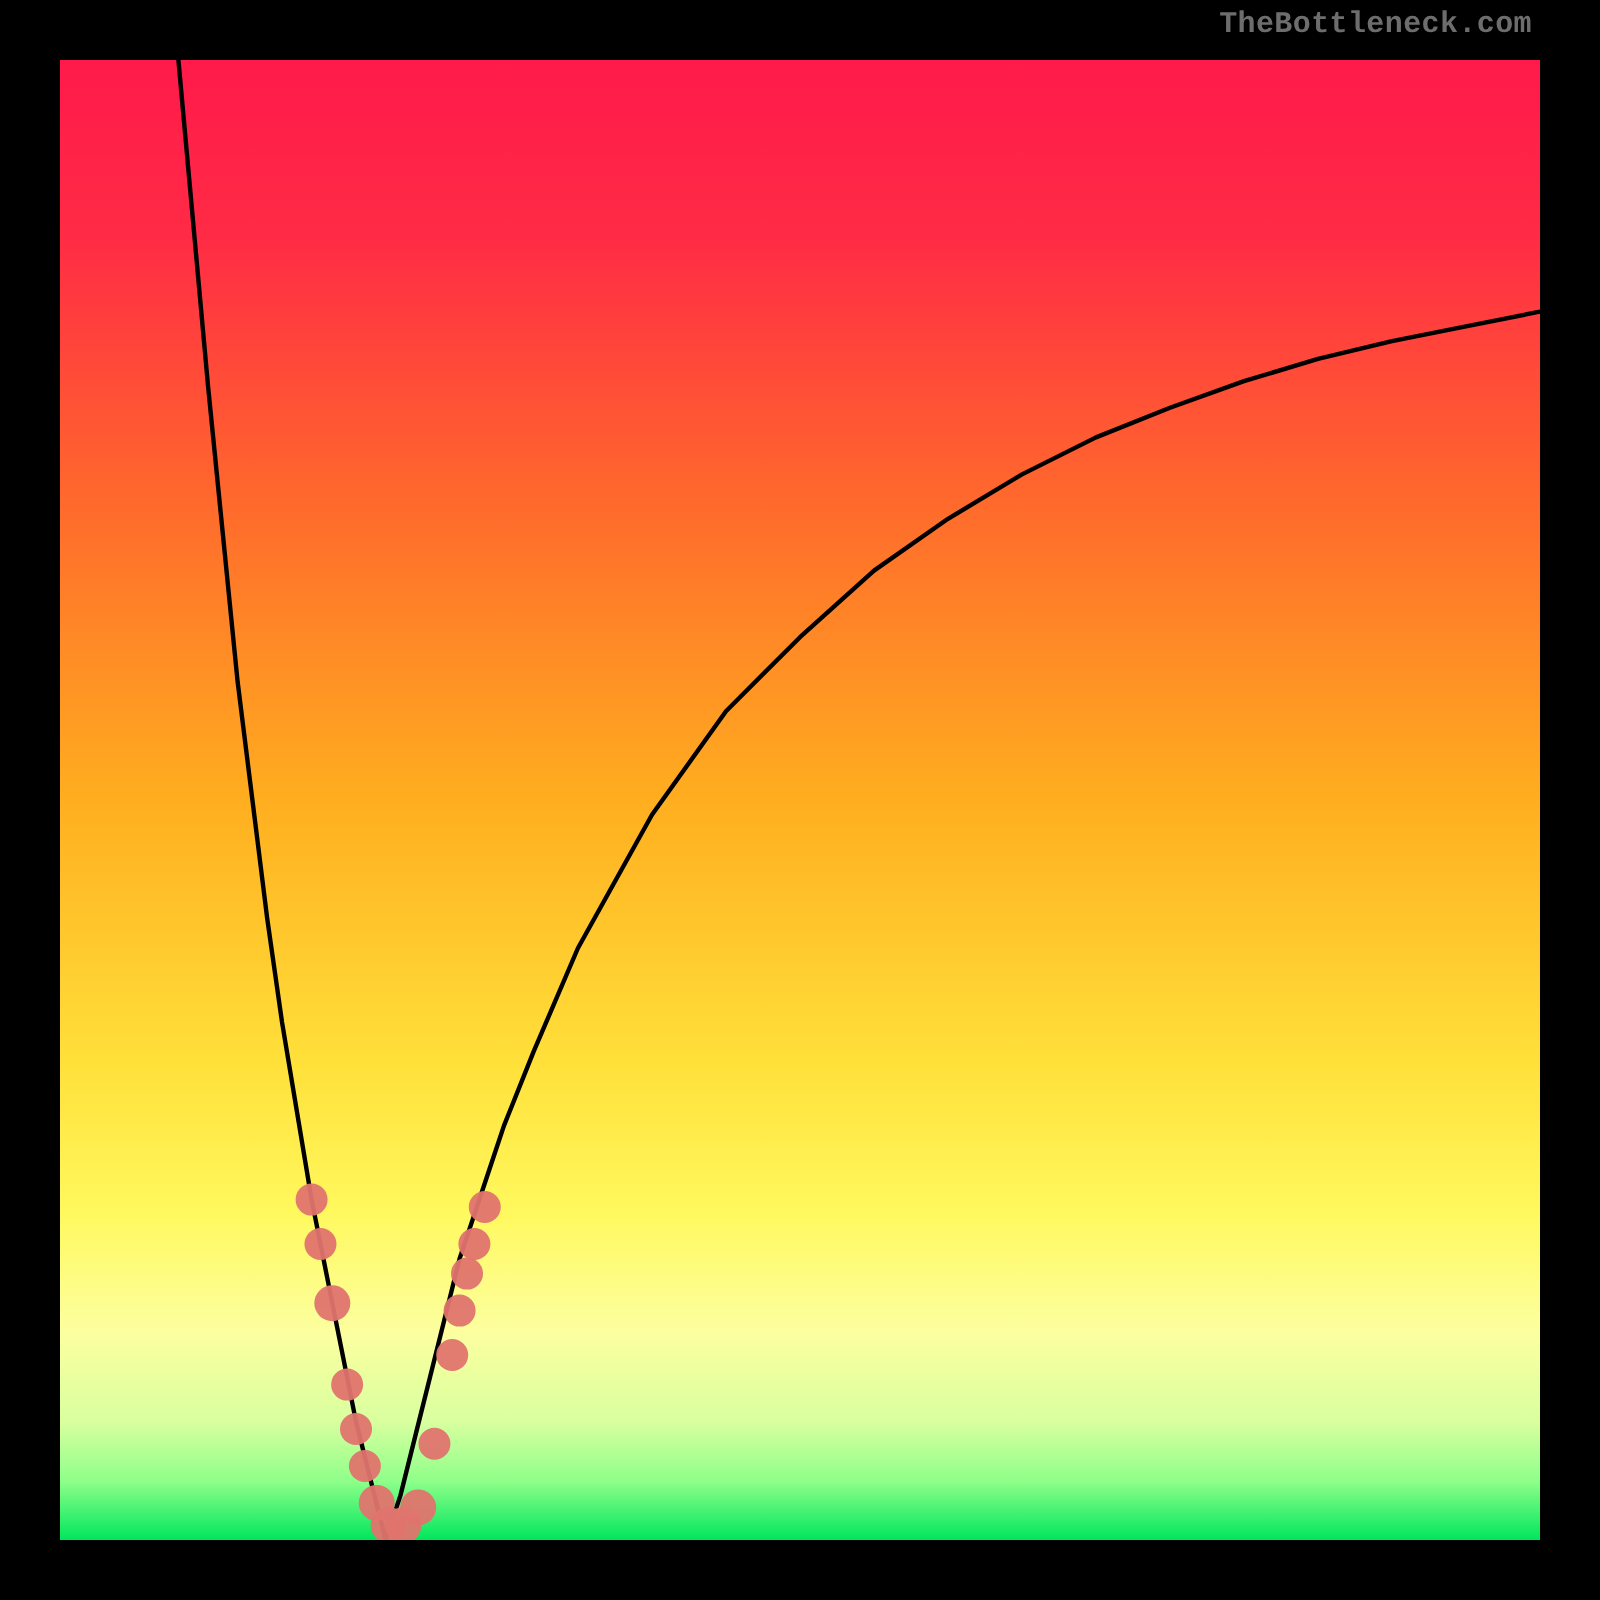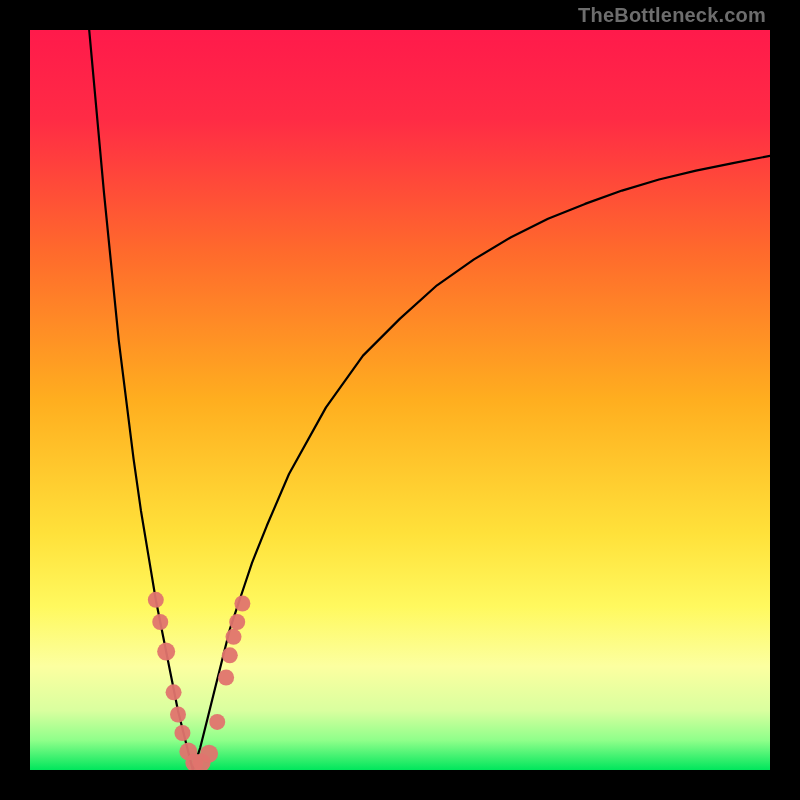--- a/index.html
+++ b/index.html
@@ -25,24 +25,25 @@
   }
   .gradient-bg {
     position: absolute;
     left: 0; top: 0; right: 0; bottom: 0;
   }
   .watermark {
     position: absolute;
     top: 4px;
     right: 34px;
     color: #6d6d6d;
-    font-size: 20px;
+    font-size: 15px;
     font-weight: 600;
     letter-spacing: 0.2px;
     user-select: none;
+    font-family: Liberation Mono, monospace;
   }
   svg {
     position: absolute;
     left: 0; top: 0;
   }
 </style>
 </head>
 <body>
 
 <div class="frame">

